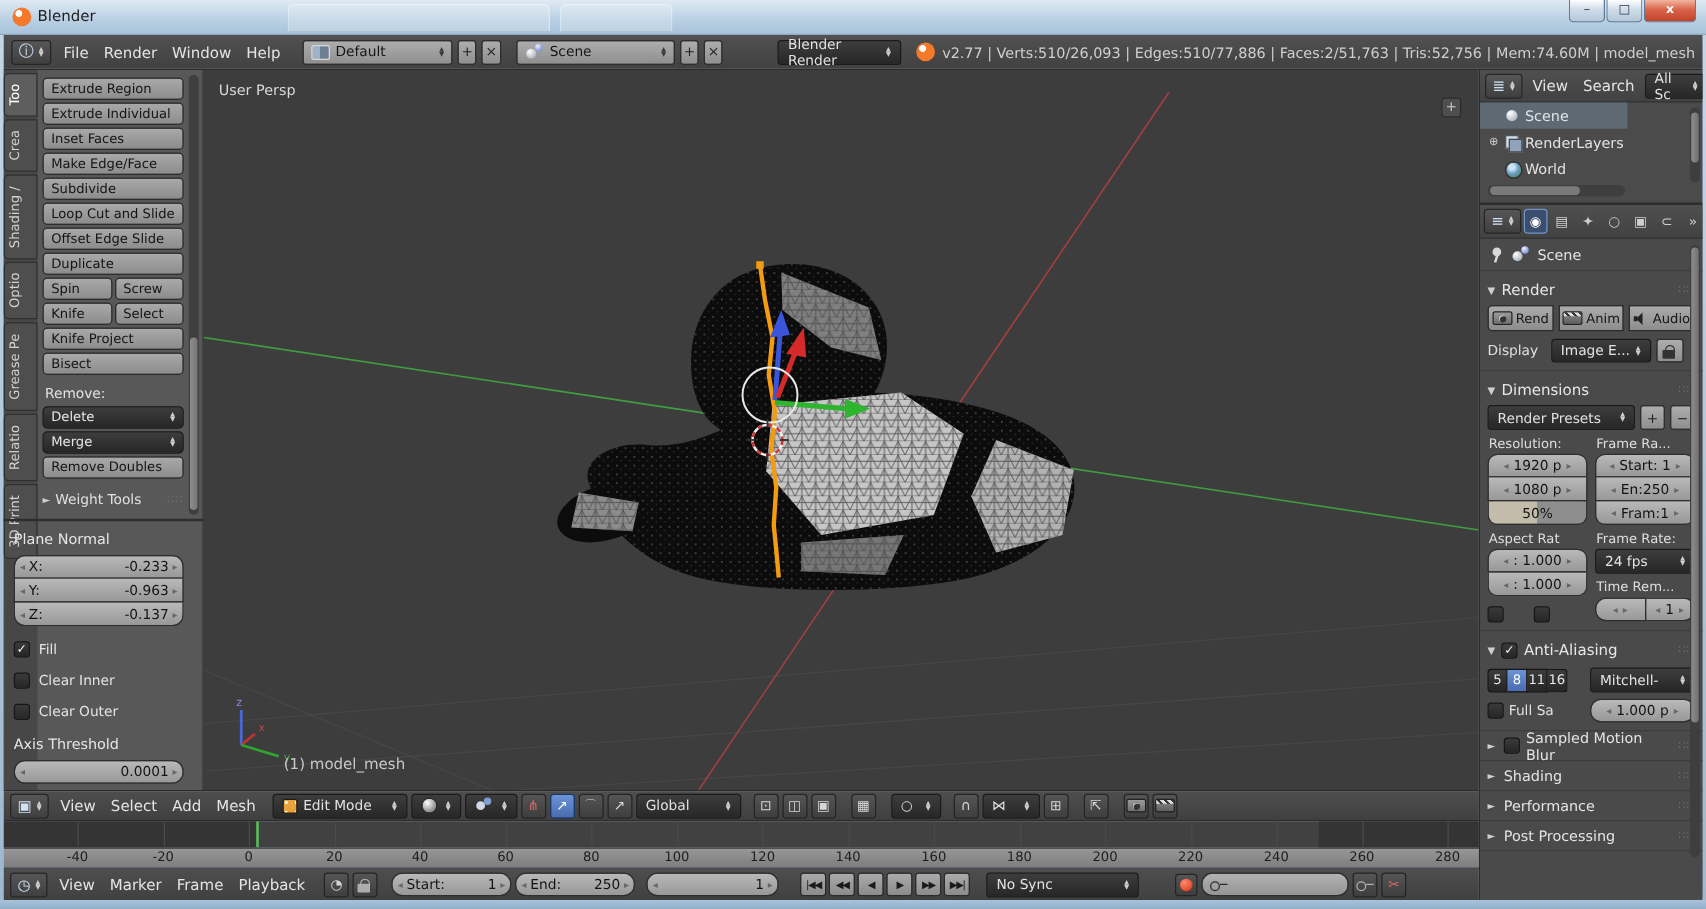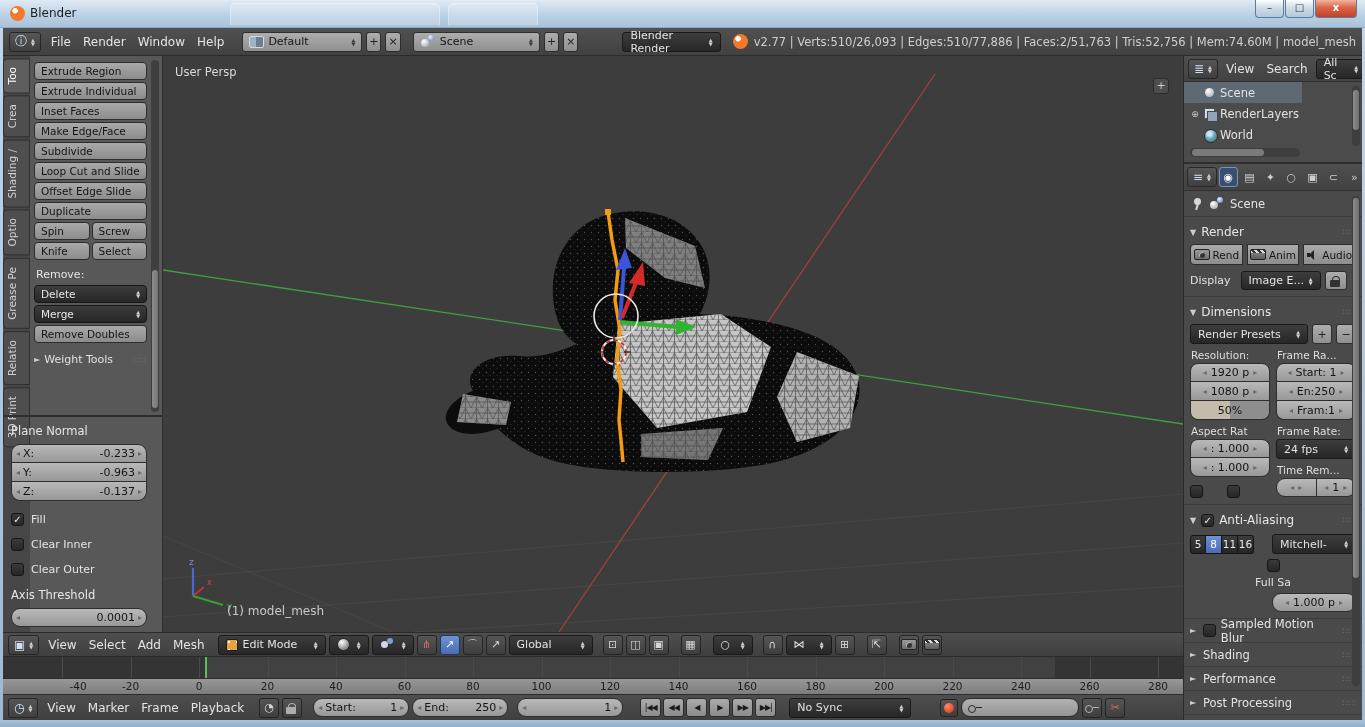--- a/index.html
+++ b/index.html
@@ -254,20 +254,24 @@
       <div id="tools-pairs">
           <div class="tpair">
             <div class="tbtn">Spin</div>
             <div class="tbtn">Screw</div>
           </div>
           <div class="tpair">
             <div class="tbtn">Knife</div>
             <div class="tbtn">Select</div>
           </div>
         </div>
+      <div id="tools-b">
+          <div class="tbtn">Knife Project</div>
+          <div class="tbtn">Bisect</div>
+        </div>
       <div class="tlabel">Remove:</div>
       <div id="remove-menus">
           <div class="tmenu">Delete<span class="spin">▲<span>▼</span></span></div>
           <div class="tmenu">Merge<span class="spin">▲<span>▼</span></span></div>
         </div>
       <div class="tbtn">Remove Doubles</div>
       <div class="wtools">
         <span class="tri">►</span>
         <span>Weight Tools</span>
         <span class="grip">∷∷</span>
@@ -640,21 +644,21 @@
               <span class="sbtn">5</span>
               <span class="sbtn active">8</span>
               <span class="sbtn">11</span>
               <span class="sbtn">16</span>
             </span>
           <span class="chip-dark" style="margin-left:auto;width:84px;height:20px;">
             <span>Mitchell-</span>
               <span class="spin">▲<span>▼</span></span>
           </span>
         </div>
-        <div class="prow" style="margin-top:5px;flex-direction:column;">
+        <div class="prow" style="margin-top:5px;">
           <span class="cb"></span>
           <span style="color:#e0e0e0;font-size:11px;">Full Sa</span>
           <span class="pill center" style="margin-left:auto;width:84px;">
             <span class="arr">◂</span>
               <span class="val">1.000 p</span>
               <span class="arr">▸</span>
           </span>
         </div>
       </div>
 
@@ -704,21 +708,21 @@
       <div class="tl-grid" style="left: 675.5px;"></div>
       <div class="tl-grid" style="left: 744px;"></div>
       <div class="tl-grid" style="left: 812.5px;"></div>
       <div class="tl-grid" style="left: 881px;"></div>
       <div class="tl-grid" style="left: 949.5px;"></div>
       <div class="tl-grid" style="left: 1018px;"></div>
       <div class="tl-grid" style="left: 1086.5px;"></div>
       <div class="tl-grid" style="left: 1155px;"></div>
     </div>
   <div class="tl-ruler" id="tl-ruler">
-      <span class="tick" style="left: 75px;">-40</span>
+      <span class="tick" style="left: 59px;">-40</span>
       <span class="tick" style="left: 127.5px;">-20</span>
       <span class="tick" style="left: 196px;">0</span>
       <span class="tick" style="left: 264.5px; text-align: right;">20</span>
       <span class="tick" style="left: 333px;">40</span>
       <span class="tick" style="left: 401.5px;">60</span>
       <span class="tick" style="left: 470px;">80</span>
       <span class="tick" style="left: 538.5px;">100</span>
       <span class="tick" style="left: 607px;">120</span>
       <span class="tick" style="left: 675.5px;">140</span>
       <span class="tick" style="left: 744px;">160</span>

